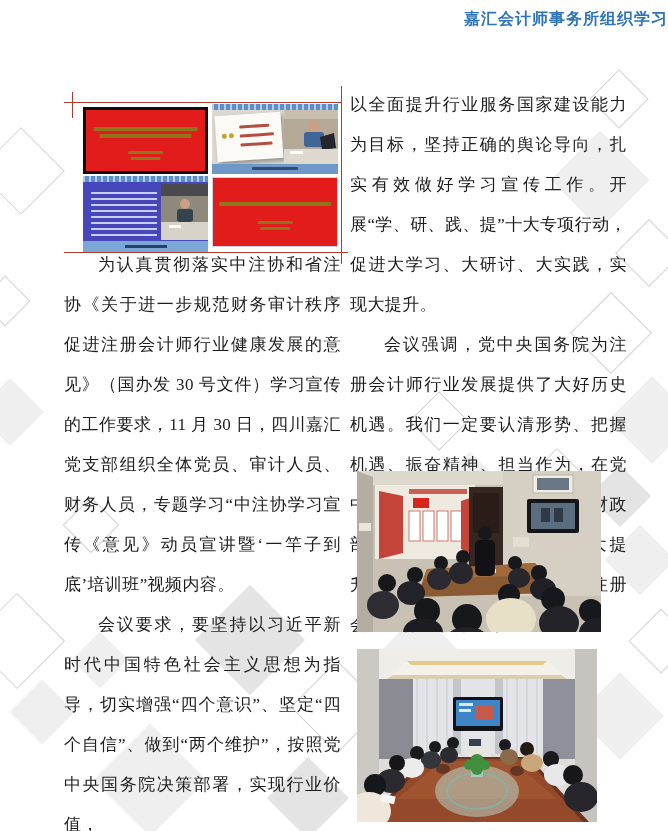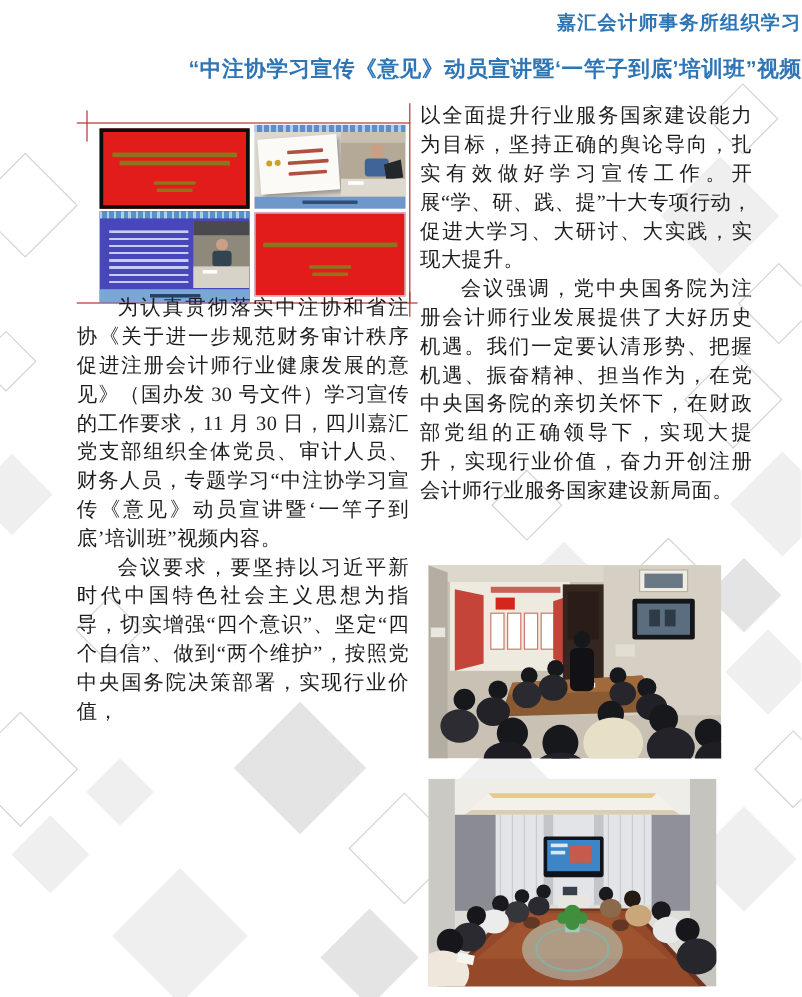--- a/index.html
+++ b/index.html
@@ -11,21 +11,21 @@
   .dm.o{border:1px solid #d3d3d3;background:transparent;}
   .dm.f1{background:#efefef;}
   .dm.f2{background:#e4e4e4;}
   
   .title1,.title2{position:absolute;left:0;width:100%;text-align:right;margin:0;z-index:2;
         color:#2e75b6;font-family:"Liberation Sans","DejaVu Sans",sans-serif;font-weight:bold;}
   .title1{top:9px;font-size:16px;letter-spacing:1px;}
   .title2{top:45px;font-size:18px;letter-spacing:0.5px;}
   
   .coltext{position:absolute;z-index:2;}
-  .coltext p{margin:0;font-size:17px;line-height:24px;color:#1d1d1f;text-align:justify;
+  .coltext p{margin:0;font-size:17px;line-height:40px;color:#1d1d1f;text-align:justify;
         letter-spacing:0.4px;}
   .indent{text-indent:2em;}
   
   .vgrid{position:absolute;left:64px;top:86px;width:284px;height:182px;z-index:2;}
   .cm{position:absolute;background:#b03a2e;}
   .cm.h1{left:0;top:16px;width:278px;height:1px;}
   .cm.v1{left:8px;top:6px;width:1px;height:26px;}
   .cm.v2{left:277px;top:0;width:1px;height:167px;}
   .cm.h2{left:0;top:166px;width:284px;height:1px;}
   .cm.v3{left:277px;top:157px;width:1px;height:21px;}
@@ -82,21 +82,20 @@
       <div class="dm o" style="left: 598px; top: 78px; width: 40px; height: 40px;"></div>
       <div class="dm f2" style="left: 598px; top: 474px; width: 44px; height: 44px;"></div>
       <div class="dm f1" style="left: 615px; top: 535px; width: 50px; height: 50px;"></div>
       <div class="dm o" style="left: 625px; top: 229px; width: 46px; height: 46px;"></div>
       <div class="dm f1" style="left: 621px; top: 389px; width: 62px; height: 62px;"></div>
       <div class="dm f1" style="left: 589px; top: 685px; width: 62px; height: 62px;"></div>
       <div class="dm o" style="left: 638px; top: 618px; width: 44px; height: 44px;"></div>
     </div>
 
   <h1 class="title1">嘉汇会计师事务所组织学习</h1>
-  <h2 class="title2">“中注协学习宣传《意见》动员宣讲暨‘一竿子到底’培训班”视频</h2>
 
   <div class="vgrid">
     <div class="cm h1"></div>
     <div class="cm v1"></div>
     <div class="cm v2"></div>
     <div class="cm h2"></div>
     <div class="cm v3"></div>
 
     <div class="cell tl">
       <div class="goldline" style="top:17px;width:88%;"></div>

